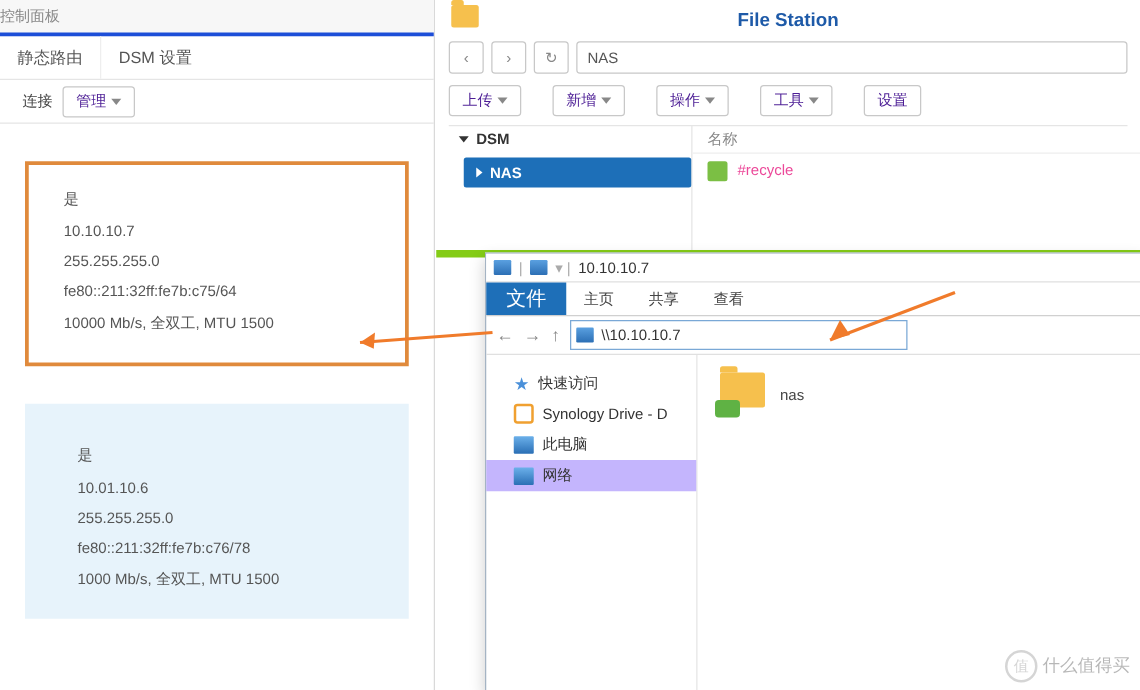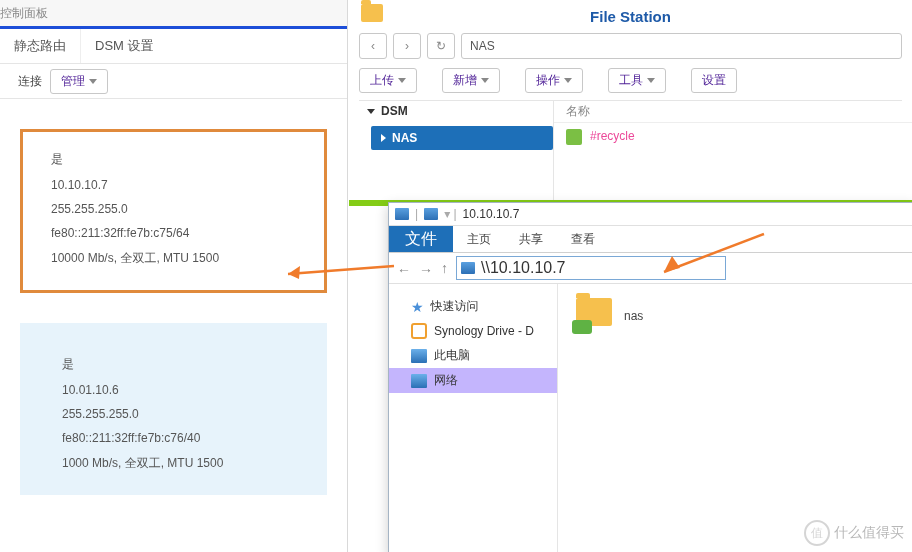--- a/index.html
+++ b/index.html
@@ -35,21 +35,21 @@
   
   .win{position:absolute;left:388px;top:202px;width:524px;height:350px;background:#fff;border:1px solid #a5b4c4;box-shadow:0 4px 12px rgba(0,0,0,.2)}
   .win-title{height:22px;background:#fff;border-bottom:1px solid #e0e0e0;display:flex;align-items:center;padding:0 6px;gap:6px;font-size:12px;color:#333}
   .win-ic{width:14px;height:12px;background:linear-gradient(#5aa0e0,#2c6fb5);border-radius:1px;display:inline-block}
   .win-ribbon{height:26px;display:flex;align-items:stretch;border-bottom:1px solid #d0d0d0}
   .rib-file{background:#1e6fb8;color:#fff;padding:0 16px;display:flex;align-items:center;font-size:16px}
   .rib-tab{padding:0 14px;display:flex;align-items:center;color:#444}
   .win-addr{height:30px;border-bottom:1px solid #e0e0e0;display:flex;align-items:center;padding:0 8px;gap:8px;color:#666}
   .win-addr .arrow{font-size:14px;color:#888}
   .addr-box{flex:0 0 260px;height:22px;border:1px solid #7aa8d6;background:#fff;display:flex;align-items:center;padding:0 4px;gap:4px}
-  .addr-box input{border:none;outline:none;flex:1;font-size:16px;color:#333;background:transparent}
+  .addr-box input{border:none;outline:none;flex:1;font-size:12px;color:#333;background:transparent}
   .win-body{display:flex;height:calc(100% - 80px)}
   .win-nav{width:168px;border-right:1px solid #e5e5e5;padding:10px 0}
   .nav-item{padding:4px 10px 4px 22px;display:flex;align-items:center;gap:7px;color:#333;font-size:12px}
   .nav-item.sel{background:#c4b5fd}
   .nav-ic{width:16px;height:14px;display:inline-block}
   .ic-star{color:#4a90d9;font-size:14px}
   .ic-pc{background:linear-gradient(#6bb0ea,#2a6fb5);border-radius:1px}
   .ic-net{background:linear-gradient(#6bb0ea,#2a6fb5);border-radius:1px}
   .ic-sd{border:2px solid #f0a030;border-radius:3px;width:12px;height:12px}
   .win-content{flex:1;padding:14px;display:flex;align-items:flex-start;gap:10px}
@@ -92,21 +92,21 @@
       <div class="info-line">255.255.255.0</div>
       <div class="info-line">fe80::211:32ff:fe7b:c75/64</div>
       <div class="info-line">10000 Mb/s, 全双工, MTU 1500</div>
     </div>
 
     <div class="sel-bg">
       <div class="info-box2">
         <div class="info-line">是</div>
         <div class="info-line">10.01.10.6</div>
         <div class="info-line">255.255.255.0</div>
-        <div class="info-line">fe80::211:32ff:fe7b:c76/40</div>
+        <div class="info-line">fe80::211:32ff:fe7b:c76/78</div>
         <div class="info-line">1000 Mb/s, 全双工, MTU 1500</div>
       </div>
     </div>
   </div>
 </div>
 
 <div class="fs-pane">
   <div class="fs-icon"></div>
   <div class="fs-title">File Station</div>
   <div class="fs-nav">

